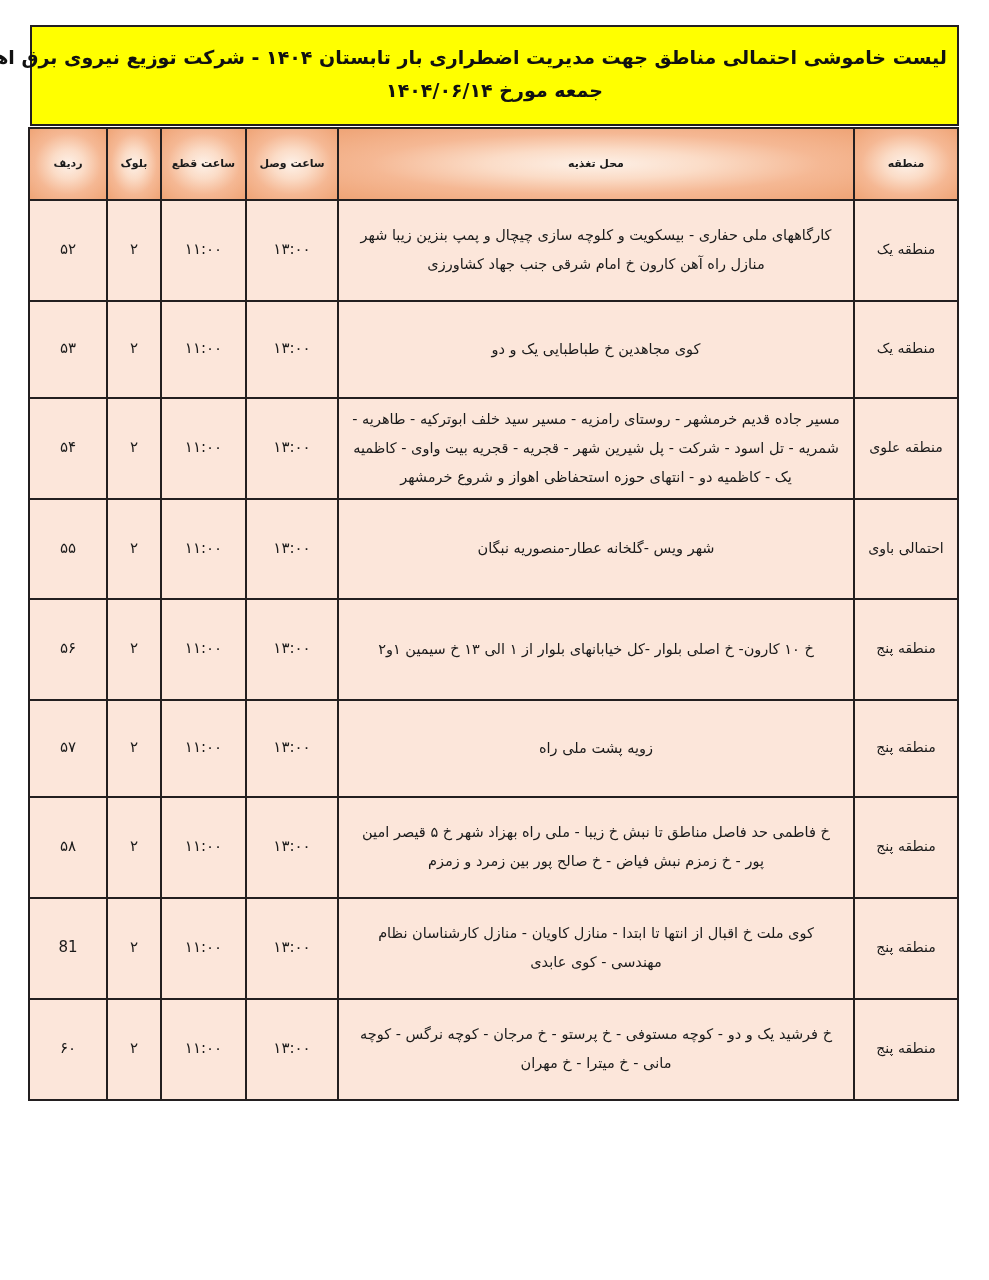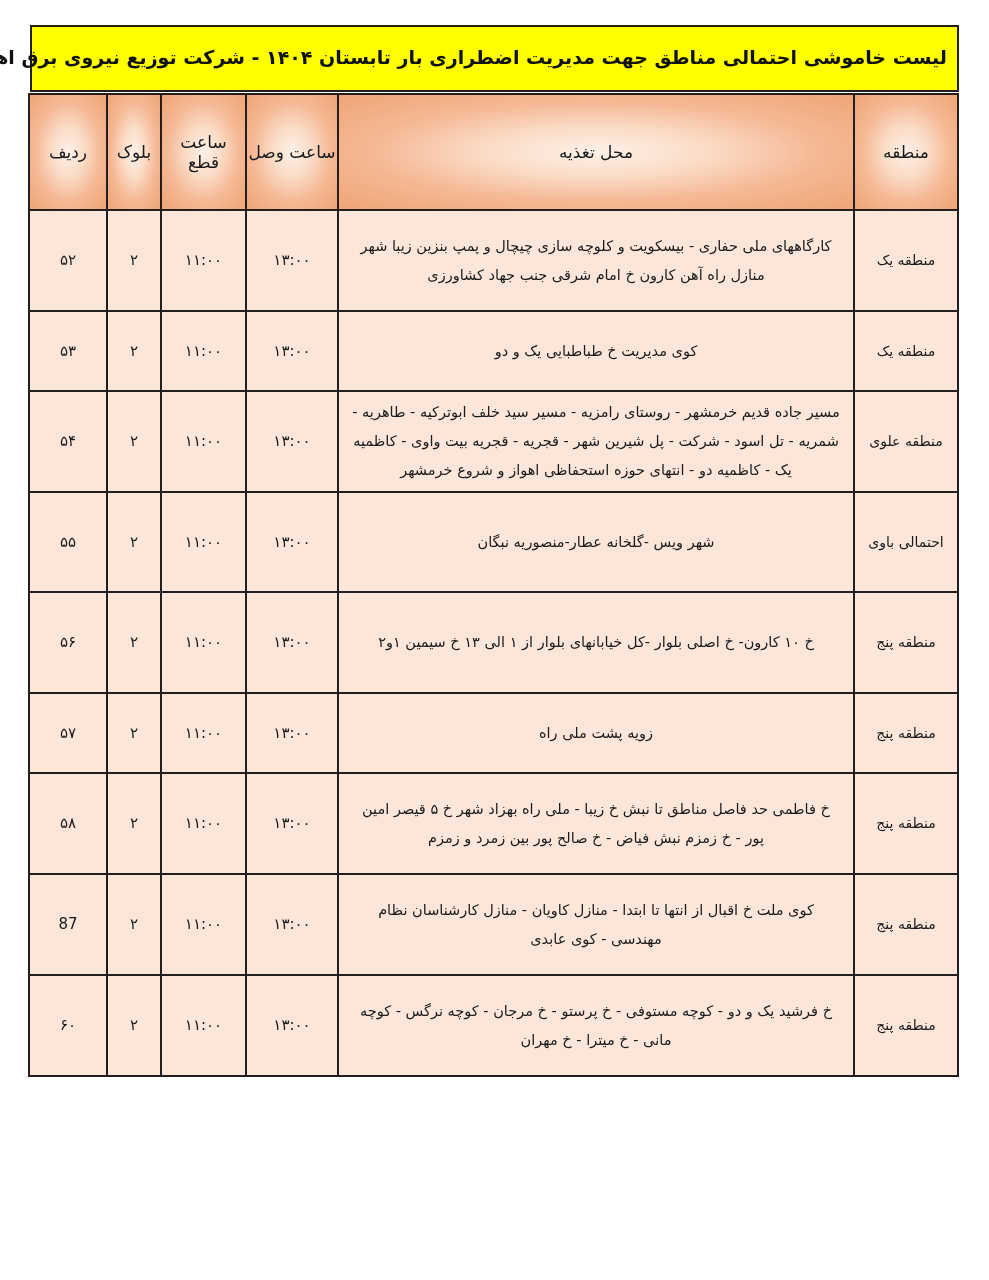--- a/index.html
+++ b/index.html
@@ -59,23 +59,23 @@
 
   
   col.c-radif  { width: 78px; }
   col.c-block  { width: 54px; }
   col.c-cut    { width: 85px; }
   col.c-join   { width: 92px; }
   col.c-place  { width: 516px; }
   col.c-zone   { width: 104px; }
 
   thead th {
-    height: 116px;
-    font-size: 17px;
-    font-weight: normal;
+    height: 72px;
+    font-size: 11px;
+    font-weight: bold;
     background: #f3ab7f;
     background-image: radial-gradient(ellipse at 50% 50%,
                         #fdf1e8 0%,
                         #fbdcc7 30%,
                         #f5b894 62%,
                         #efa476 100%);
   }
 
   tbody td {
     background: #fce6da;
@@ -91,31 +91,32 @@
     padding: 3px 12px;
     font-size: 14.5px;
     line-height: 2.0;
   }
   tbody td.zone {
     font-size: 14px;
   }
 
   
   tr.r-h1 td { height: 101px; }
-  tr.r-h2 td { height: 80px; }
+  tr.r-h2 td { height: 97px; }
   tr.r-h3 td { height: 101px; }
   tr.r-h4 td { height: 100px; }
 </style>
 </head>
 <body>
 
 <div class="page">
 
   <div class="title-banner">
     <div class="title-line">لیست خاموشی احتمالی مناطق جهت مدیریت اضطراری بار تابستان ۱۴۰۴ - شرکت توزیع نیروی برق اهواز</div>
+    <div class="title-line">جمعه مورخ ۱۴۰۴/۰۶/۱۴</div>
   </div>
 
   <table class="outage">
     <colgroup>
       <col class="c-zone">
       <col class="c-place">
       <col class="c-join">
       <col class="c-cut">
       <col class="c-block">
       <col class="c-radif">
@@ -134,21 +135,21 @@
         <tr class="r-h1">
           <td class="zone">منطقه یک</td>
           <td class="place">کارگاههای ملی حفاری - بیسکویت و کلوچه سازی چیچال و پمپ بنزین زیبا شهر منازل راه آهن کارون خ امام شرقی جنب جهاد کشاورزی</td>
           <td class="num">۱۳:۰۰</td>
           <td class="num">۱۱:۰۰</td>
           <td class="num">۲</td>
           <td class="num">۵۲</td>
         </tr>
         <tr class="r-h2">
           <td class="zone">منطقه یک</td>
-          <td class="place">کوی مدیریت خ طباطبایی یک و دو</td>
+          <td class="place">کوی مجاهدین خ طباطبایی یک و دو</td>
           <td class="num">۱۳:۰۰</td>
           <td class="num">۱۱:۰۰</td>
           <td class="num">۲</td>
           <td class="num">۵۳</td>
         </tr>
         <tr class="r-h3">
           <td class="zone">منطقه علوی</td>
           <td class="place">مسیر جاده قدیم خرمشهر - روستای رامزیه - مسیر سید خلف ابوترکیه - طاهریه - شمریه - تل اسود - شرکت - پل شیرین شهر - قجریه - قجریه بیت واوی - کاظمیه یک - کاظمیه دو - انتهای حوزه استحفاظی اهواز و شروع خرمشهر</td>
           <td class="num">۱۳:۰۰</td>
           <td class="num">۱۱:۰۰</td>
@@ -186,21 +187,21 @@
           <td class="num">۱۱:۰۰</td>
           <td class="num">۲</td>
           <td class="num">۵۸</td>
         </tr>
         <tr class="r-h1">
           <td class="zone">منطقه پنج</td>
           <td class="place">کوی ملت خ اقبال از انتها تا ابتدا - منازل کاویان - منازل کارشناسان نظام مهندسی - کوی عابدی</td>
           <td class="num">۱۳:۰۰</td>
           <td class="num">۱۱:۰۰</td>
           <td class="num">۲</td>
-          <td class="num">87</td>
+          <td class="num">81</td>
         </tr>
         <tr class="r-h1">
           <td class="zone">منطقه پنج</td>
           <td class="place">خ فرشید یک و دو - کوچه مستوفی - خ پرستو - خ مرجان - کوچه نرگس - کوچه مانی - خ میترا - خ مهران</td>
           <td class="num">۱۳:۰۰</td>
           <td class="num">۱۱:۰۰</td>
           <td class="num">۲</td>
           <td class="num">۶۰</td>
         </tr>
       </tbody>

